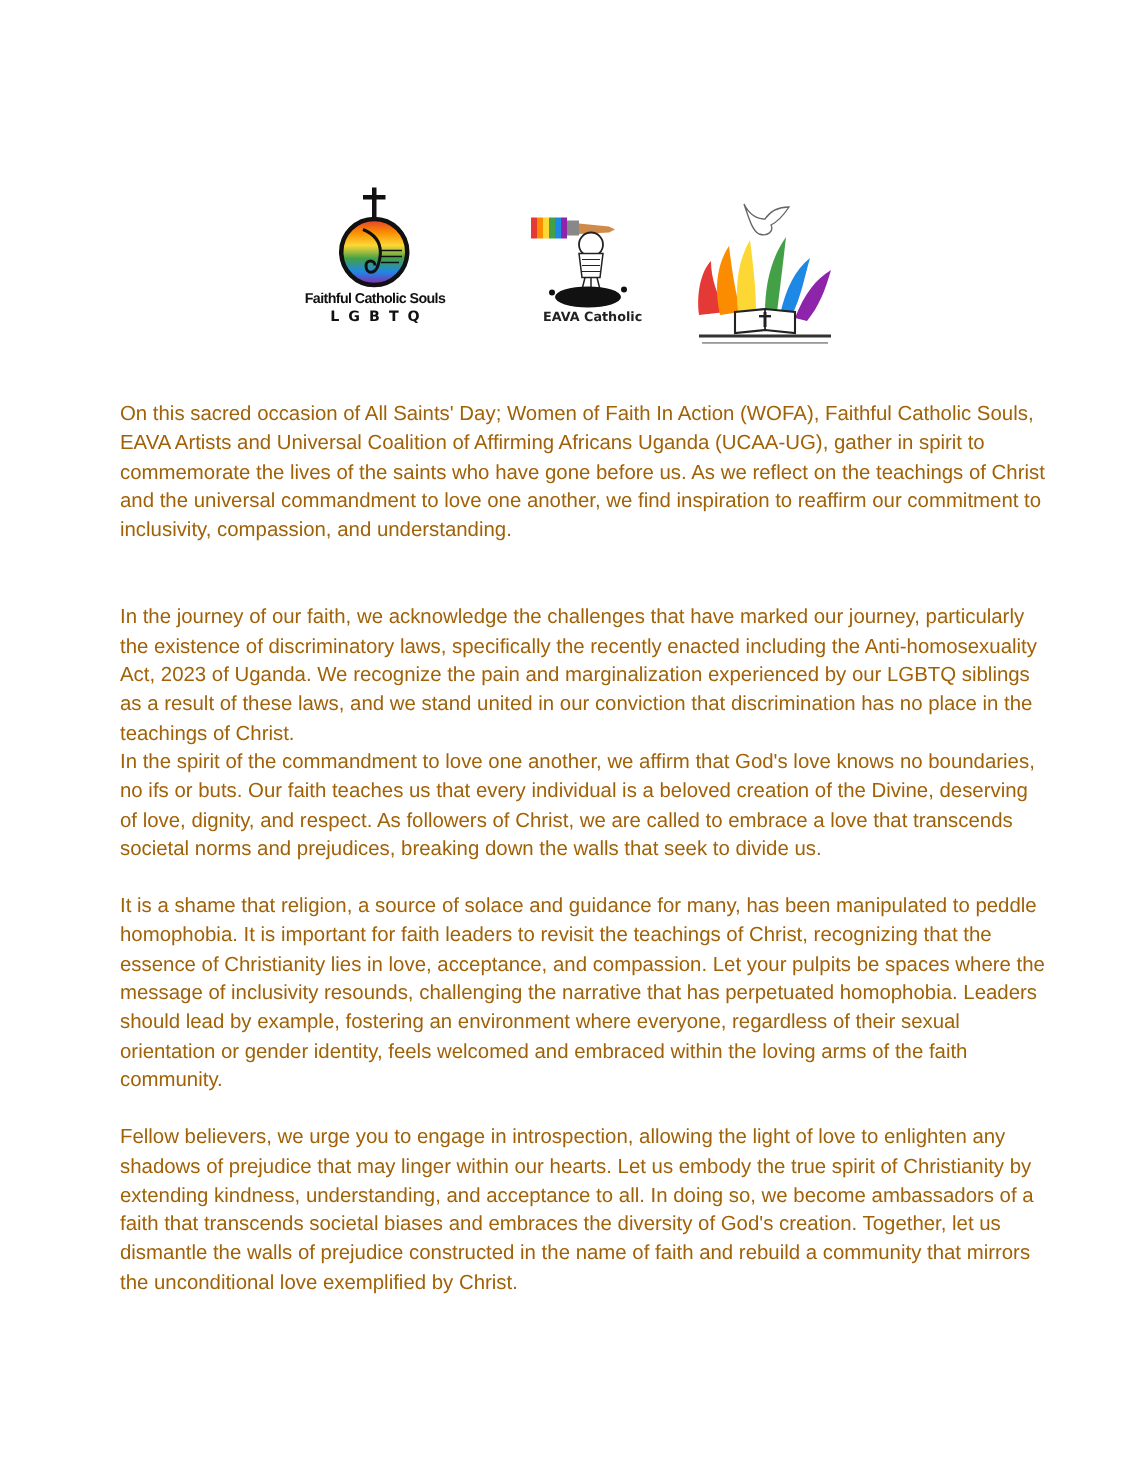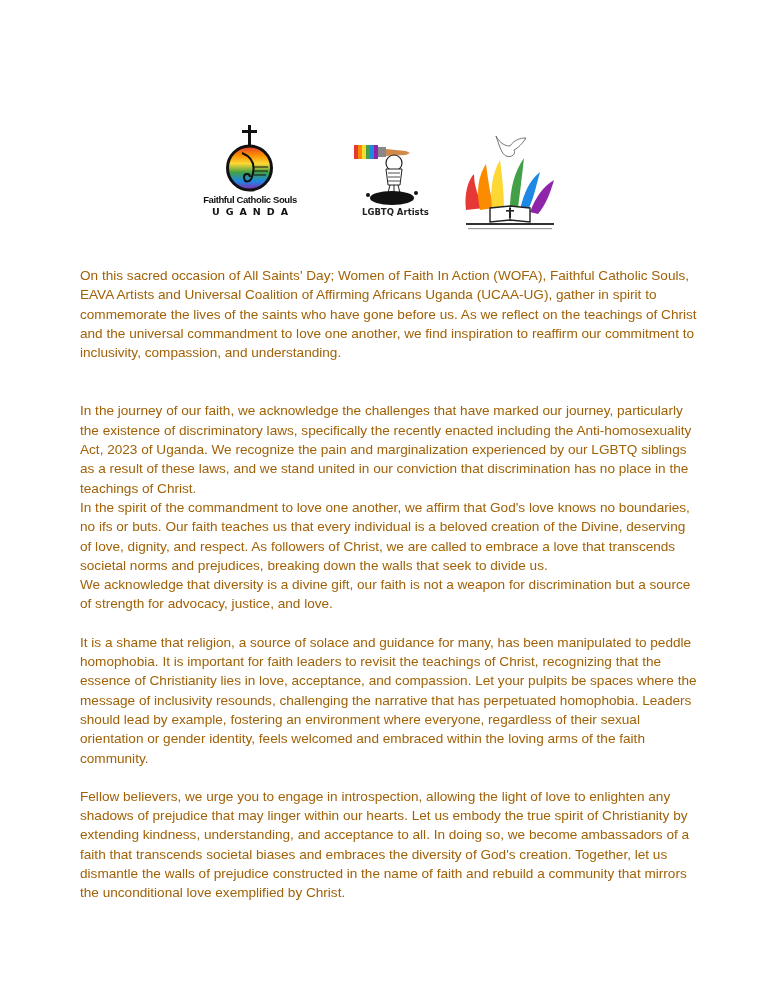--- a/index.html
+++ b/index.html
@@ -41,42 +41,42 @@
           <stop offset="1" stop-color="#8e24aa"></stop>
         </linearGradient>
       </defs>
       <rect x="46" y="2" width="3" height="20" fill="#111"></rect>
       <rect x="40" y="7" width="15" height="3" fill="#111"></rect>
       <circle cx="47.5" cy="45" r="22" fill="url(#rb)" stroke="#111" stroke-width="3"></circle>
       <path d="M40 30 C50 34,54 42,50 54 C48 60,42 60,42 54 C42 50,48 50,48 54" fill="none" stroke="#111" stroke-width="2"></path>
       <path d="M52 44 L66 44 M52 48 L66 48 M52 52 L64 52" stroke="#111" stroke-width="1"></path>
     </svg>
     <div class="fcs-name">Faithful Catholic Souls</div>
-    <div class="fcs-sub">UGANDA</div>
+    <div class="fcs-sub">LGBTQ</div>
   </div>
 
   <div class="logo eava">
     <svg width="75" height="64" viewBox="0 0 75 64">
       <rect x="2" y="2" width="4" height="14" fill="#e53935"></rect>
       <rect x="6" y="2" width="4" height="14" fill="#fb8c00"></rect>
       <rect x="10" y="2" width="4" height="14" fill="#fdd835"></rect>
       <rect x="14" y="2" width="4" height="14" fill="#43a047"></rect>
       <rect x="18" y="2" width="4" height="14" fill="#1e88e5"></rect>
       <rect x="22" y="2" width="4" height="14" fill="#8e24aa"></rect>
       <rect x="26" y="4" width="8" height="10" fill="#888"></rect>
       <path d="M34 6 L54 8 L58 10 L54 12 L34 13 Z" fill="#d08a4a"></path>
       <circle cx="42" cy="20" r="8" fill="#fff" stroke="#222" stroke-width="1.2"></circle>
       <path d="M34 26 L50 26 L48 42 L36 42 Z" fill="#fff" stroke="#222" stroke-width="1"></path>
       <path d="M36 30 L48 30 M36 34 L48 34 M36 38 L48 38" stroke="#222" stroke-width="0.8"></path>
       <path d="M38 42 L36 50 M42 42 L42 50 M46 42 L48 50" stroke="#222" stroke-width="1"></path>
       <ellipse cx="40" cy="55" rx="22" ry="7" fill="#111"></ellipse>
       <circle cx="16" cy="52" r="2" fill="#111"></circle>
       <circle cx="64" cy="50" r="2" fill="#111"></circle>
     </svg>
-    <div class="eava-name">LGBTQ Artists</div>
+    <div class="eava-name">EAVA Catholic</div>
   </div>
 
   <div class="logo ucaa">
     <svg width="96" height="105" viewBox="0 0 96 105">
       <path d="M34 6 C38 14,44 16,48 16 C52 10,58 8,64 8 C60 14,56 18,52 20 C54 24,50 28,44 26 C40 24,38 18,34 6 Z" fill="#fff" stroke="#666" stroke-width="0.9"></path>
       <path d="M4 80 C2 64,6 50,12 44 C12 56,16 66,22 78 Z" fill="#e53935"></path>
       <path d="M18 80 C14 62,16 46,24 34 C26 50,28 64,32 78 Z" fill="#fb8c00"></path>
       <path d="M30 78 C28 60,30 44,38 30 C40 46,42 62,42 78 Z" fill="#fdd835"></path>
       <path d="M48 78 C48 60,52 42,62 28 C60 46,58 62,56 78 Z" fill="#43a047"></path>
       <path d="M58 80 C62 62,68 50,78 42 C74 56,72 68,66 80 Z" fill="#1e88e5"></path>
@@ -88,18 +88,17 @@
       <rect x="4" y="93" width="88" height="2" fill="#333"></rect>
       <rect x="6" y="98" width="84" height="1.2" fill="#999"></rect>
     </svg>
   </div>
 </div>
 
 <div class="doc-text">
   <p class="p1">On this sacred occasion of All Saints' Day; Women of Faith In Action (WOFA), Faithful Catholic Souls, EAVA Artists and Universal Coalition of Affirming Africans Uganda (UCAA-UG), gather in spirit to commemorate the lives of the saints who have gone before us. As we reflect on the teachings of Christ and the universal commandment to love one another, we find inspiration to reaffirm our commitment to inclusivity, compassion, and understanding.</p>
   <p>In the journey of our faith, we acknowledge the challenges that have marked our journey, particularly the existence of discriminatory laws, specifically the recently enacted including the Anti-homosexuality Act, 2023 of Uganda. We recognize the pain and marginalization experienced by our LGBTQ siblings as a result of these laws, and we stand united in our conviction that discrimination has no place in the teachings of Christ.</p>
   <p>In the spirit of the commandment to love one another, we affirm that God's love knows no boundaries, no ifs or buts. Our faith teaches us that every individual is a beloved creation of the Divine, deserving of love, dignity, and respect. As followers of Christ, we are called to embrace a love that transcends societal norms and prejudices, breaking down the walls that seek to divide us.</p>
-  <p>We acknowledge that diversity is a divine gift, our faith is not a weapon for discrimination but a source of strength for advocacy, justice, and love.</p>
   <div class="gap"></div>
   <p>It is a shame that religion, a source of solace and guidance for many, has been manipulated to peddle homophobia. It is important for faith leaders to revisit the teachings of Christ, recognizing that the essence of Christianity lies in love, acceptance, and compassion. Let your pulpits be spaces where the message of inclusivity resounds, challenging the narrative that has perpetuated homophobia. Leaders should lead by example, fostering an environment where everyone, regardless of their sexual orientation or gender identity, feels welcomed and embraced within the loving arms of the faith community.</p>
   <div class="gap"></div>
   <p>Fellow believers, we urge you to engage in introspection, allowing the light of love to enlighten any shadows of prejudice that may linger within our hearts. Let us embody the true spirit of Christianity by extending kindness, understanding, and acceptance to all. In doing so, we become ambassadors of a faith that transcends societal biases and embraces the diversity of God's creation. Together, let us dismantle the walls of prejudice constructed in the name of faith and rebuild a community that mirrors the unconditional love exemplified by Christ.</p>
 </div>
 
 </body></html>

